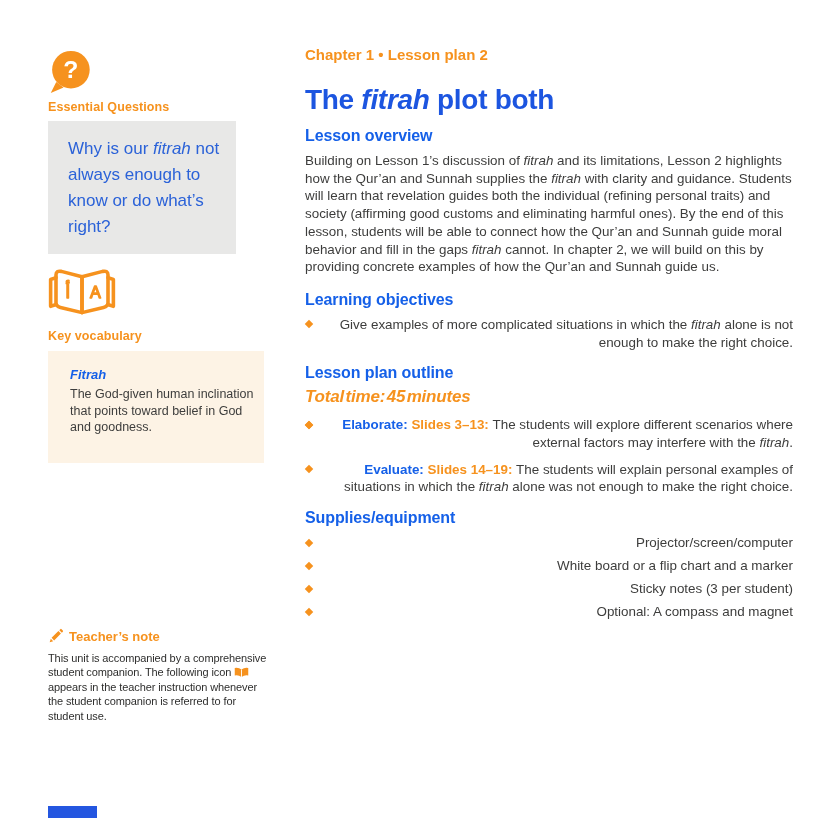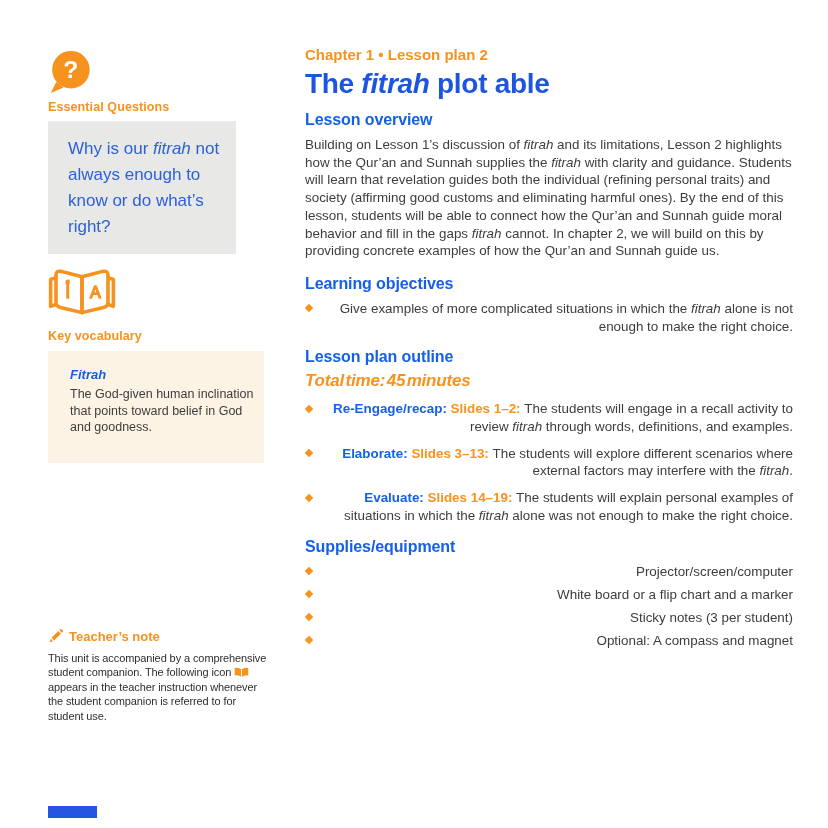--- a/index.html
+++ b/index.html
@@ -27,21 +27,21 @@
   .vocab-term{font-size:13px;font-weight:700;font-style:italic;color:#1560e8;margin-bottom:4px;}
   .vocab-def{font-size:12.5px;line-height:16.5px;color:var(--body);}
   .tn-header{position:absolute;left:48px;top:628px;display:flex;align-items:flex-end;gap:5px;}
   .tn-pencil{width:16px;height:16px;display:inline-block;}
   .tn-label{font-size:13px;font-weight:700;color:var(--orange);}
   .tn-body{position:absolute;left:48px;top:651px;width:224px;font-size:11px;line-height:14.4px;color:#2e2e2d;letter-spacing:-.1px;}
   .footer-bar{position:absolute;left:48px;top:806px;width:49px;height:12px;background:#2456e0;}
 
   
   .main{position:absolute;left:305px;top:0;width:488px;padding-top:46px;}
-  .kicker{font-size:15px;font-weight:600;color:var(--orange);margin-bottom:5px;}
+  .kicker{font-size:15px;font-weight:600;color:var(--orange);margin-bottom:21px;}
   .title{font-size:28px;font-weight:800;color:#1c55e0;letter-spacing:-.3px;margin-bottom:11px;}
   h2{font-size:16px;font-weight:800;color:#1560e8;letter-spacing:-.1px;margin-bottom:7px;}
   .body-para{font-size:13.4px;line-height:17.7px;margin-bottom:15px;}
   .total-time{font-size:17px;font-weight:700;font-style:italic;color:var(--orange);word-spacing:-3px;letter-spacing:-.2px;margin-bottom:9px;margin-top:-2px;}
   ul.bullets{list-style:none;margin:2px 0 13px 0;text-align:right;}
   ul.bullets li{position:relative;padding-left:17px;font-size:13.4px;line-height:17.7px;margin-bottom:9px;}
   ul.bullets li .diamond{position:absolute;left:1px;top:5.5px;width:6px;height:6px;background:var(--orange);transform:rotate(45deg);}
   ul.supplies li{margin-bottom:5.3px;}
   .s-i{font-style:italic;}
   .s-bb{color:#1560e8;font-weight:700;}
@@ -101,34 +101,34 @@
             <path stroke="#ffffff" stroke-width="1.2" d="M10 3 L10 13"></path>
           </svg></span><span> appears in the teacher instruction whenever the student companion is referred to for student use.</span></p>
 
     <div class="footer-bar"></div>
   </aside>
 
   <main class="main">
 
     <div class="kicker">Chapter 1 • Lesson plan 2</div>
 
-    <h1 class="title"><span>The </span><span class="s-i">fitrah</span><span> plot able</span></h1>
+    <h1 class="title"><span>The </span><span class="s-i">fitrah</span><span> plot both</span></h1>
 
     <h2>Lesson overview</h2>
     <p class="body-para"><span>Building on Lesson 1’s discussion of </span><span class="s-i">fitrah</span><span> and its limitations, Lesson 2 highlights how the Qur’an and Sunnah supplies the </span><span class="s-i">fitrah</span><span> with clarity and guidance. Students will learn that revelation guides both the individual (refining personal traits) and society (affirming good customs and eliminating harmful ones). By the end of this lesson, students will be able to connect how the Qur’an and Sunnah guide moral behavior and fill in the gaps </span><span class="s-i">fitrah</span><span> cannot. In chapter 2, we will build on this by providing concrete examples of how the Qur’an and Sunnah guide us.</span></p>
 
     <h2>Learning objectives</h2>
     <ul class="bullets objectives">
         <li><span class="diamond"></span><span><span>Give examples of more complicated situations in which the </span><span class="s-i">fitrah</span><span> alone is not enough to make the right choice.</span></span></li>
       </ul>
 
     <h2>Lesson plan outline</h2>
     <div class="total-time">Total time: 45 minutes</div>
     <ul class="bullets outline">
-        <li><span class="diamond"></span><span><span class="s-bb">Re-Engage/recap: </span><span class="s-ob">Slides 1–2: </span><span>The students will engage in a recall activity to review </span><span class="s-i">fitrah</span><span> through words, definitions, and examples.</span></span></li>
+        <li><span class="diamond"></span></li>
         <li><span class="diamond"></span><span><span class="s-bb">Elaborate: </span><span class="s-ob">Slides 3–13: </span><span>The students will explore different scenarios where external factors may interfere with the </span><span class="s-i">fitrah</span><span>.</span></span></li>
         <li><span class="diamond"></span><span><span class="s-bb">Evaluate: </span><span class="s-ob">Slides 14–19: </span><span>The students will explain personal examples of situations in which the </span><span class="s-i">fitrah</span><span> alone was not enough to make the right choice.</span></span></li>
       </ul>
 
     <h2>Supplies/equipment</h2>
     <ul class="bullets supplies">
         <li><span class="diamond"></span><span><span>Projector/screen/computer</span></span></li>
         <li><span class="diamond"></span><span><span>White board or a flip chart and a marker</span></span></li>
         <li><span class="diamond"></span><span><span>Sticky notes (3 per student)</span></span></li>
         <li><span class="diamond"></span><span><span>Optional: A compass and magnet</span></span></li>

